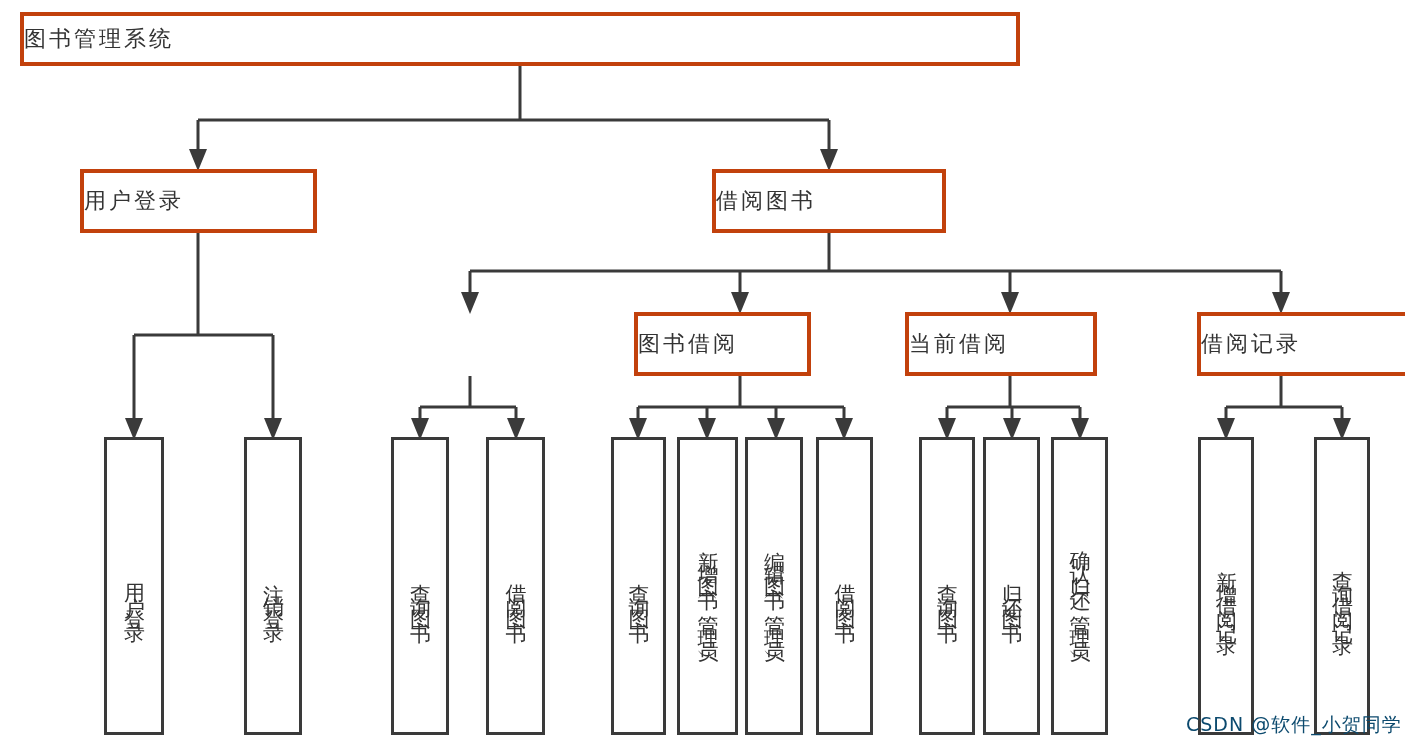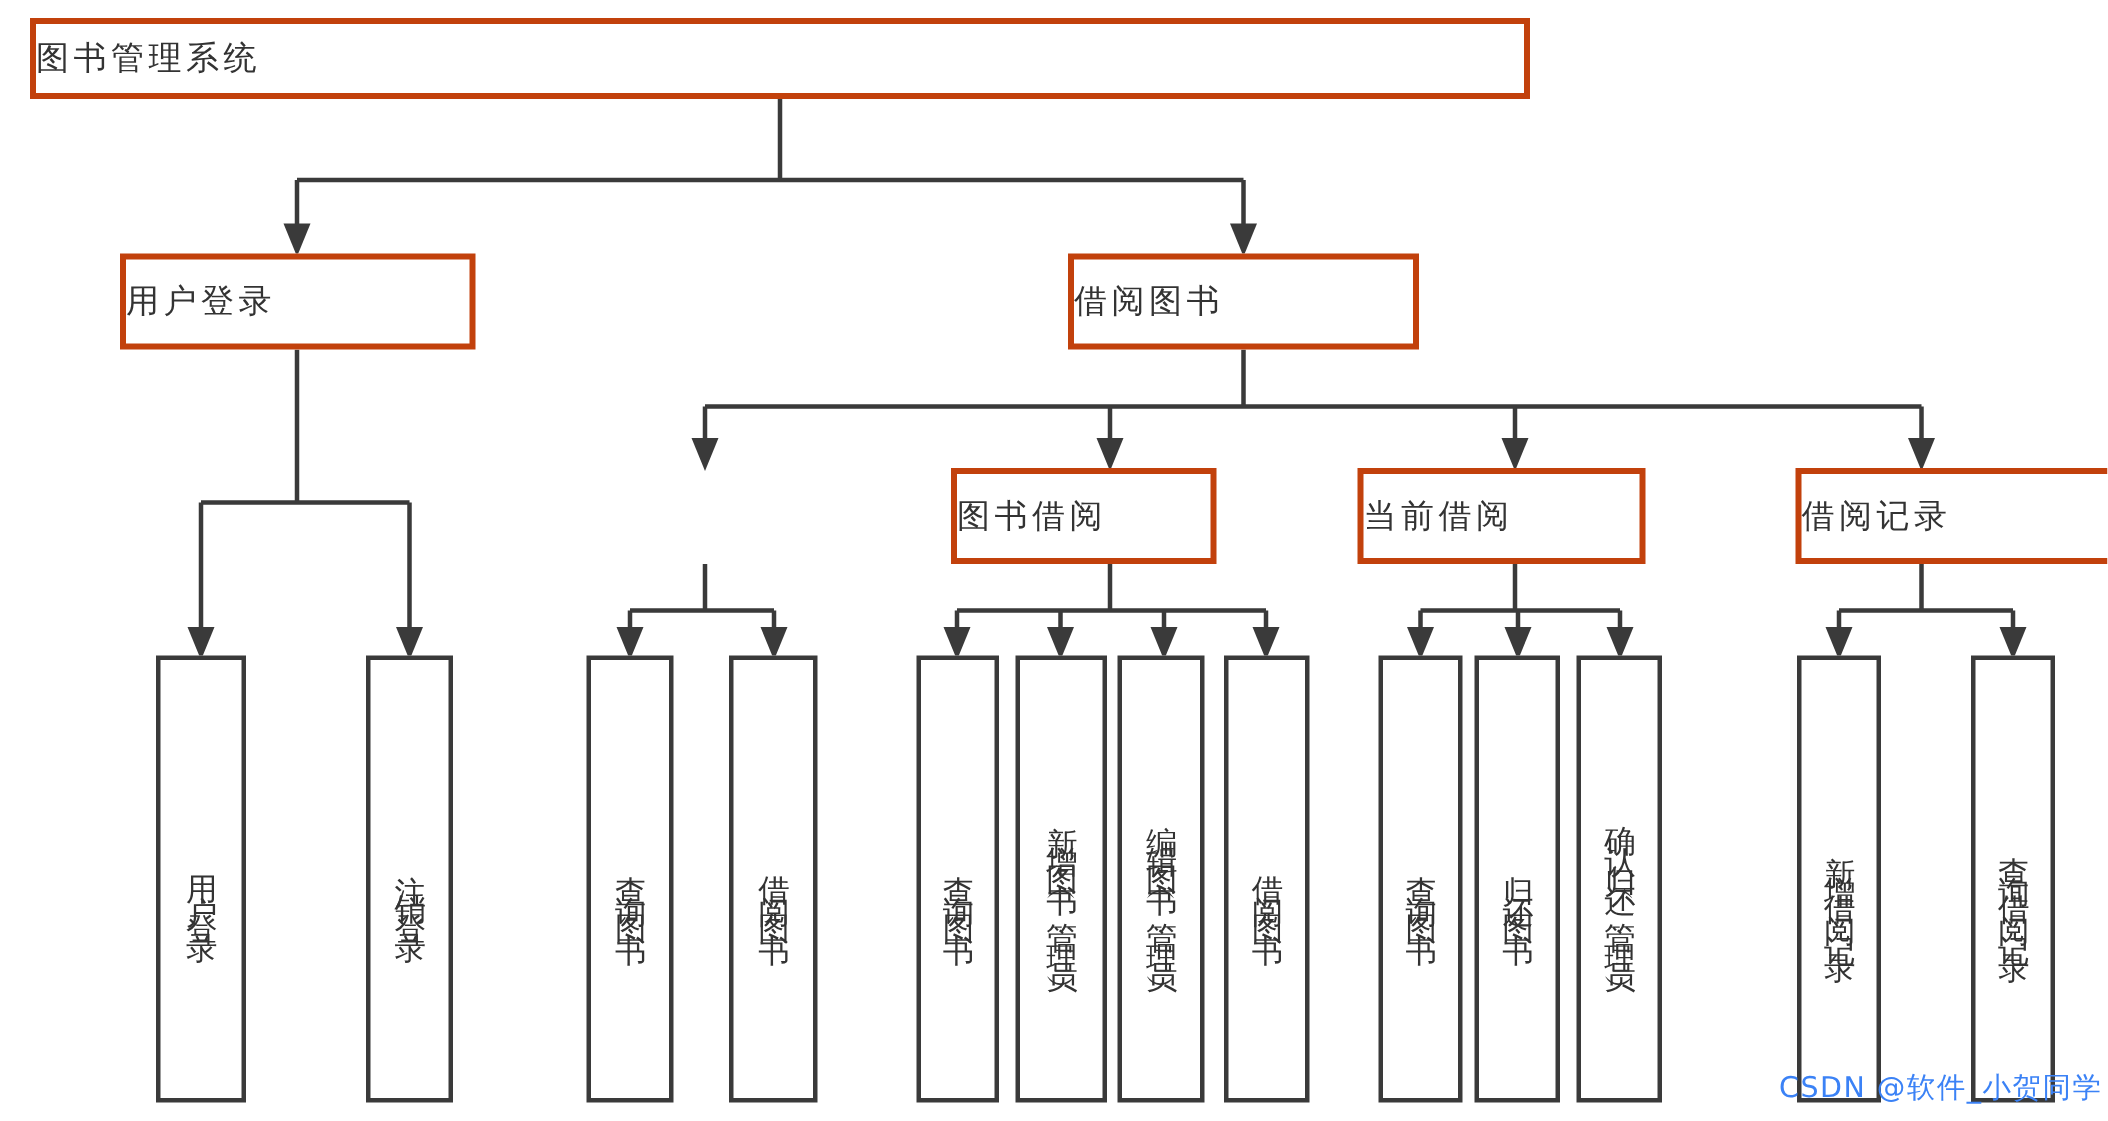--- a/index.html
+++ b/index.html
@@ -48,21 +48,21 @@
     letter-spacing: 13px;
     line-height: 1;
     color: #333333;
     margin-bottom: -13px;
   }
   .watermark {
     position: absolute;
     left: 1186px;
     top: 712px;
     font-size: 19px;
-    color: #3b82f6;
+    color: #0c4a6e;
     letter-spacing: 1px;
     white-space: nowrap;
     z-index: 5;
   }
 </style>
 </head>
 <body>
 
 <div class="canvas">
 

